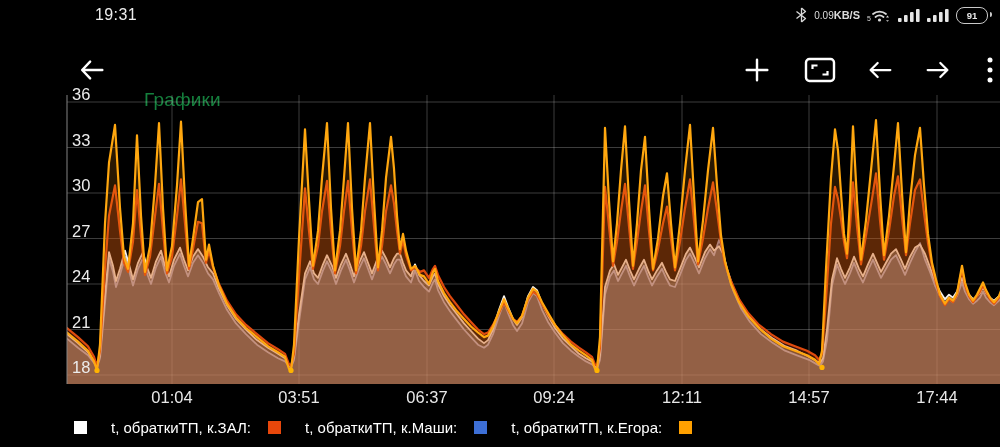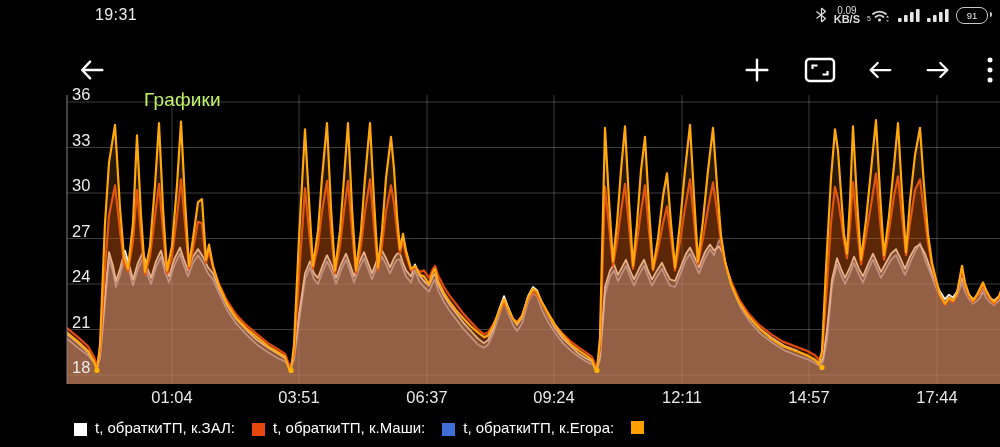--- a/index.html
+++ b/index.html
@@ -2,35 +2,35 @@
 <html><head>
 <meta charset="utf-8">
 <style>
   html,body{margin:0;padding:0;background:#000;}
   .screen{position:relative;width:1000px;height:447px;background:#000;overflow:hidden;
           font-family:"Liberation Sans","DejaVu Sans",sans-serif;color:#fff;margin-left:20px;}
   
   .statusbar{position:absolute;left:0;top:0;width:100%;height:30px;}
   .sb-time{position:absolute;left:75px;top:6px;font-size:16px;color:#ededed;letter-spacing:.4px;}
   .sb-right{position:absolute;right:32px;top:3px;height:24px;display:flex;align-items:center;gap:7px;}
-  .sb-speed{display:flex;flex-direction:column;align-items:center;line-height:9px;color:#dcdcdc;}
+  .sb-speed{display:flex;flex-direction:row;align-items:center;line-height:9px;color:#dcdcdc;}
   .sb-speed .v{font-size:10px;} .sb-speed .u{font-size:11px;font-weight:bold;}
   .battery{position:relative;width:30px;height:15px;border:1.5px solid #c9c9c9;border-radius:8px;
-           display:flex;align-items:center;justify-content:center;}
+           display:flex;align-items:center;justify-content:center;font-weight:bold;}
   .battery:after{content:"";position:absolute;right:-5px;top:4px;width:2.5px;height:5px;background:#c9c9c9;border-radius:0 2px 2px 0;}
   .battery span{font-size:9.5px;color:#e8e8e8;}
   
   .toolbar{position:absolute;left:0;top:30px;width:100%;height:66px;}
   .tb-btn{position:absolute;width:40px;height:40px;top:20px;display:flex;align-items:center;justify-content:center;background:none;border:none;padding:0;cursor:pointer;}
-  .tb-title{position:absolute;left:124px;top:59px;font-size:19px;font-weight:500;color:#bef264;letter-spacing:.2px;}
+  .tb-title{position:absolute;left:124px;top:59px;font-size:19px;font-weight:500;color:#15803d;letter-spacing:.2px;}
   
   #chart{position:absolute;left:0;top:0;}
   
   .legend{position:absolute;left:54px;top:419px;display:flex;align-items:center;gap:17px;white-space:nowrap;}
-  .legend-item{display:flex;align-items:flex-end;gap:8px;}
+  .legend-item{display:flex;align-items:center;gap:24px;}
   .legend-swatch{width:13px;height:13px;display:inline-block;}
   .legend-label{font-size:15px;color:#fff;}
 </style>
 </head>
 <body>
 
 <div class="screen">
 
   <div class="statusbar">
     <span class="sb-time">19:31</span>

